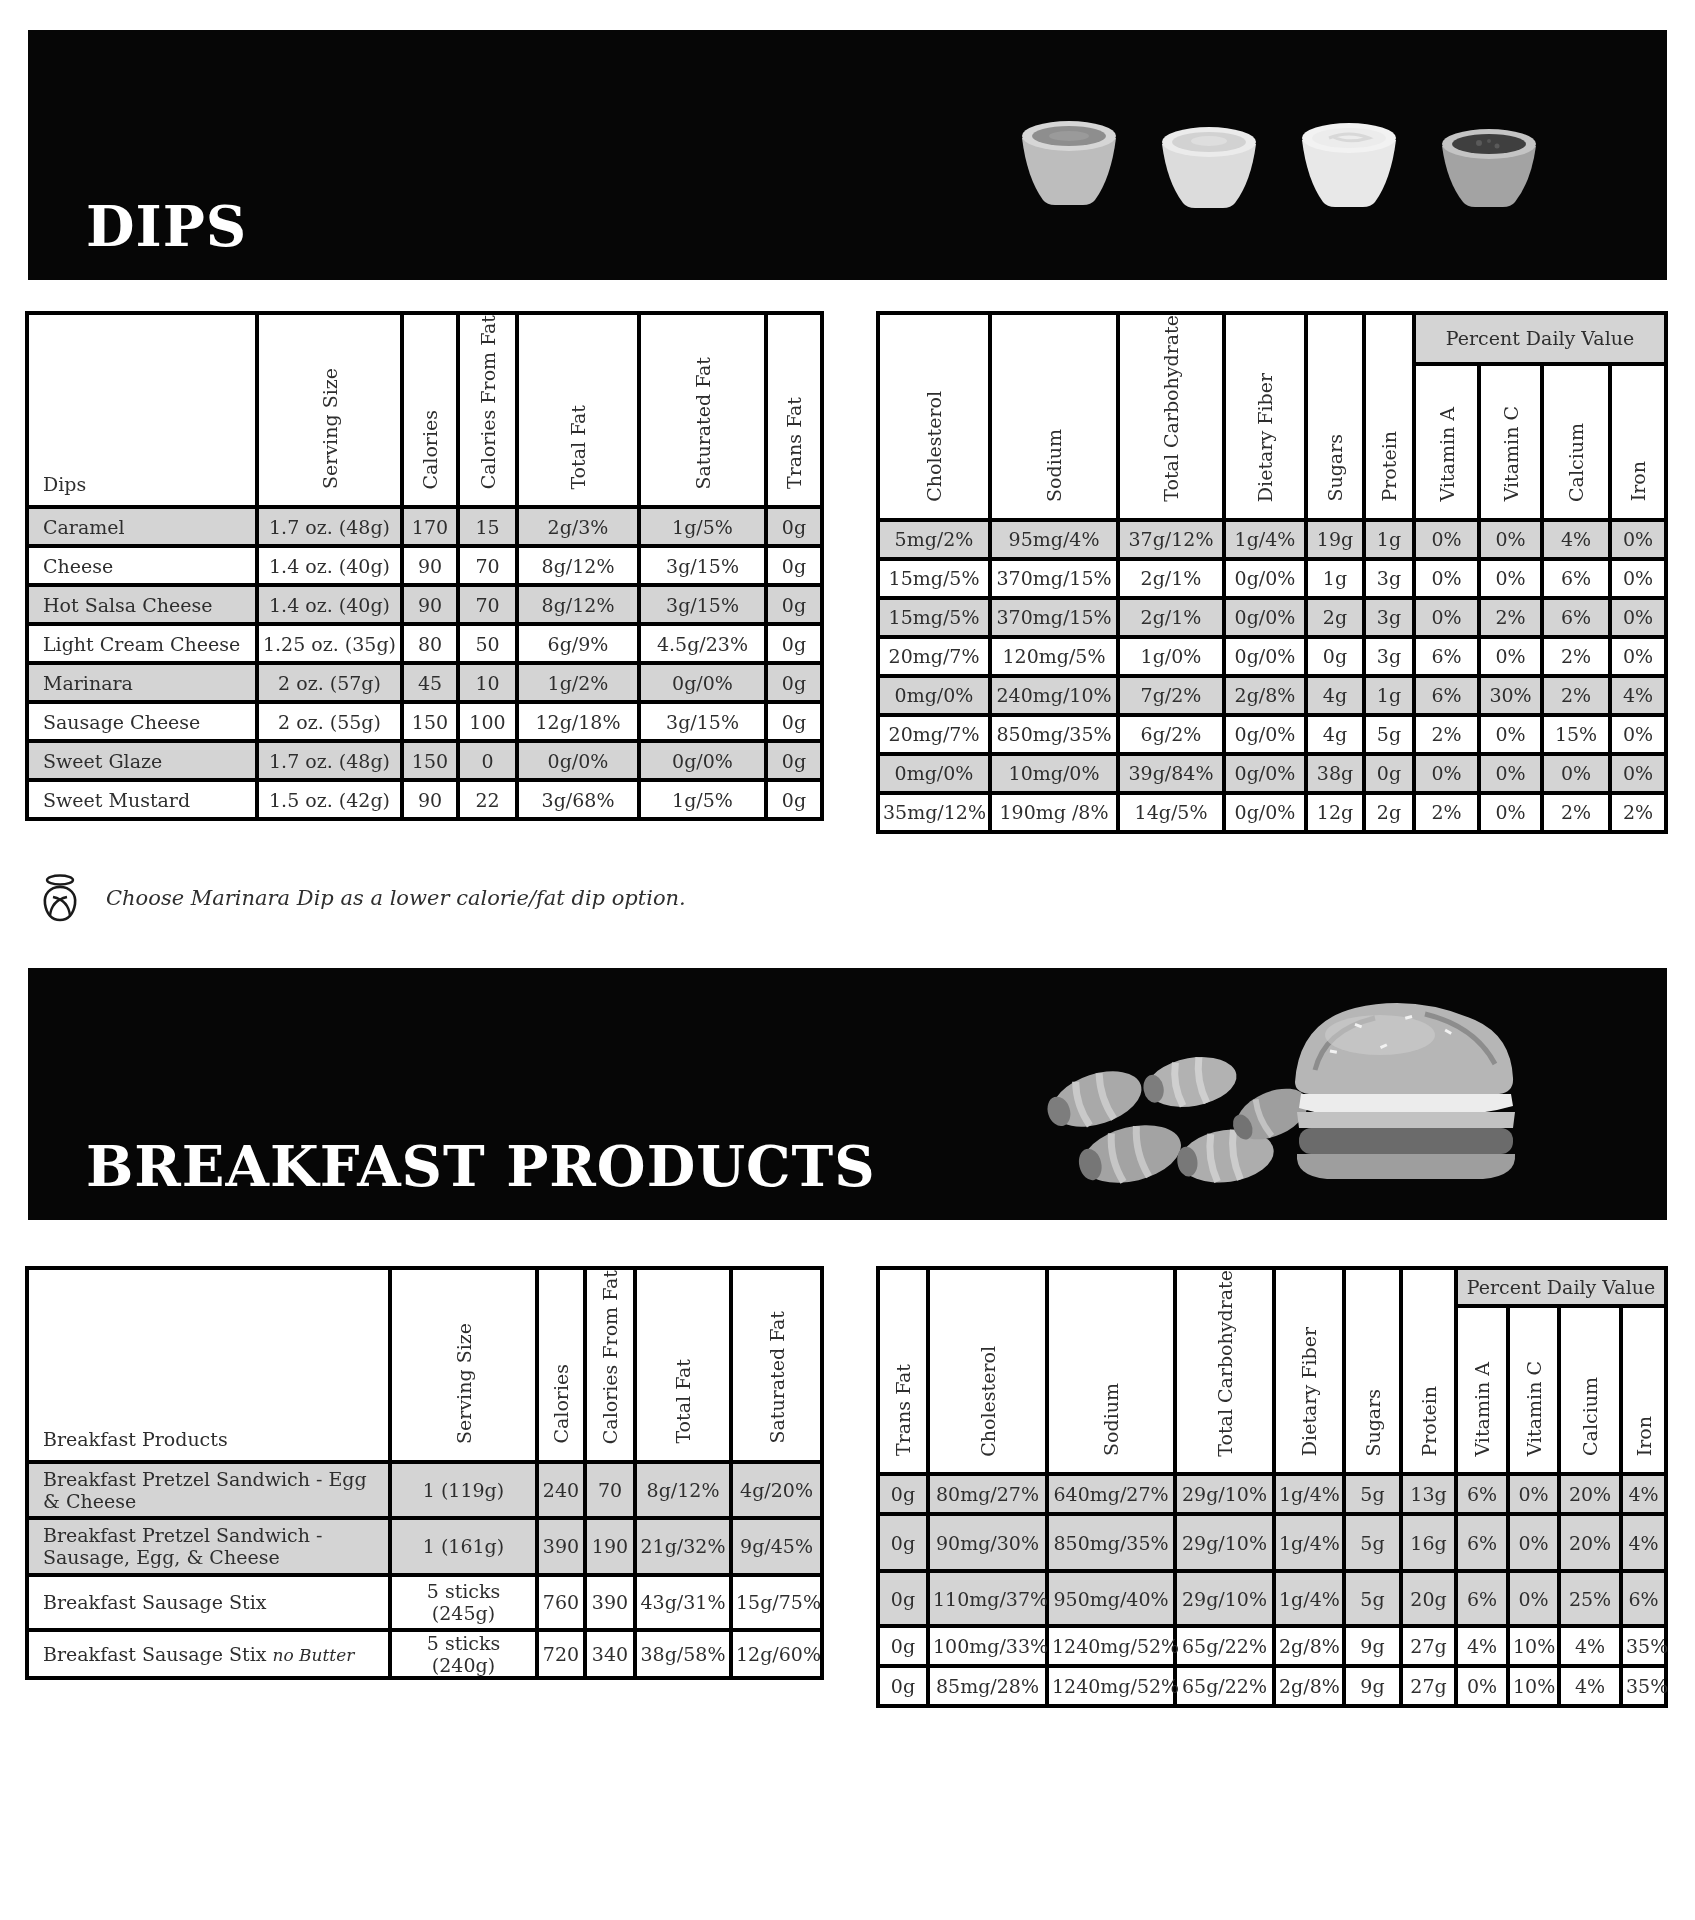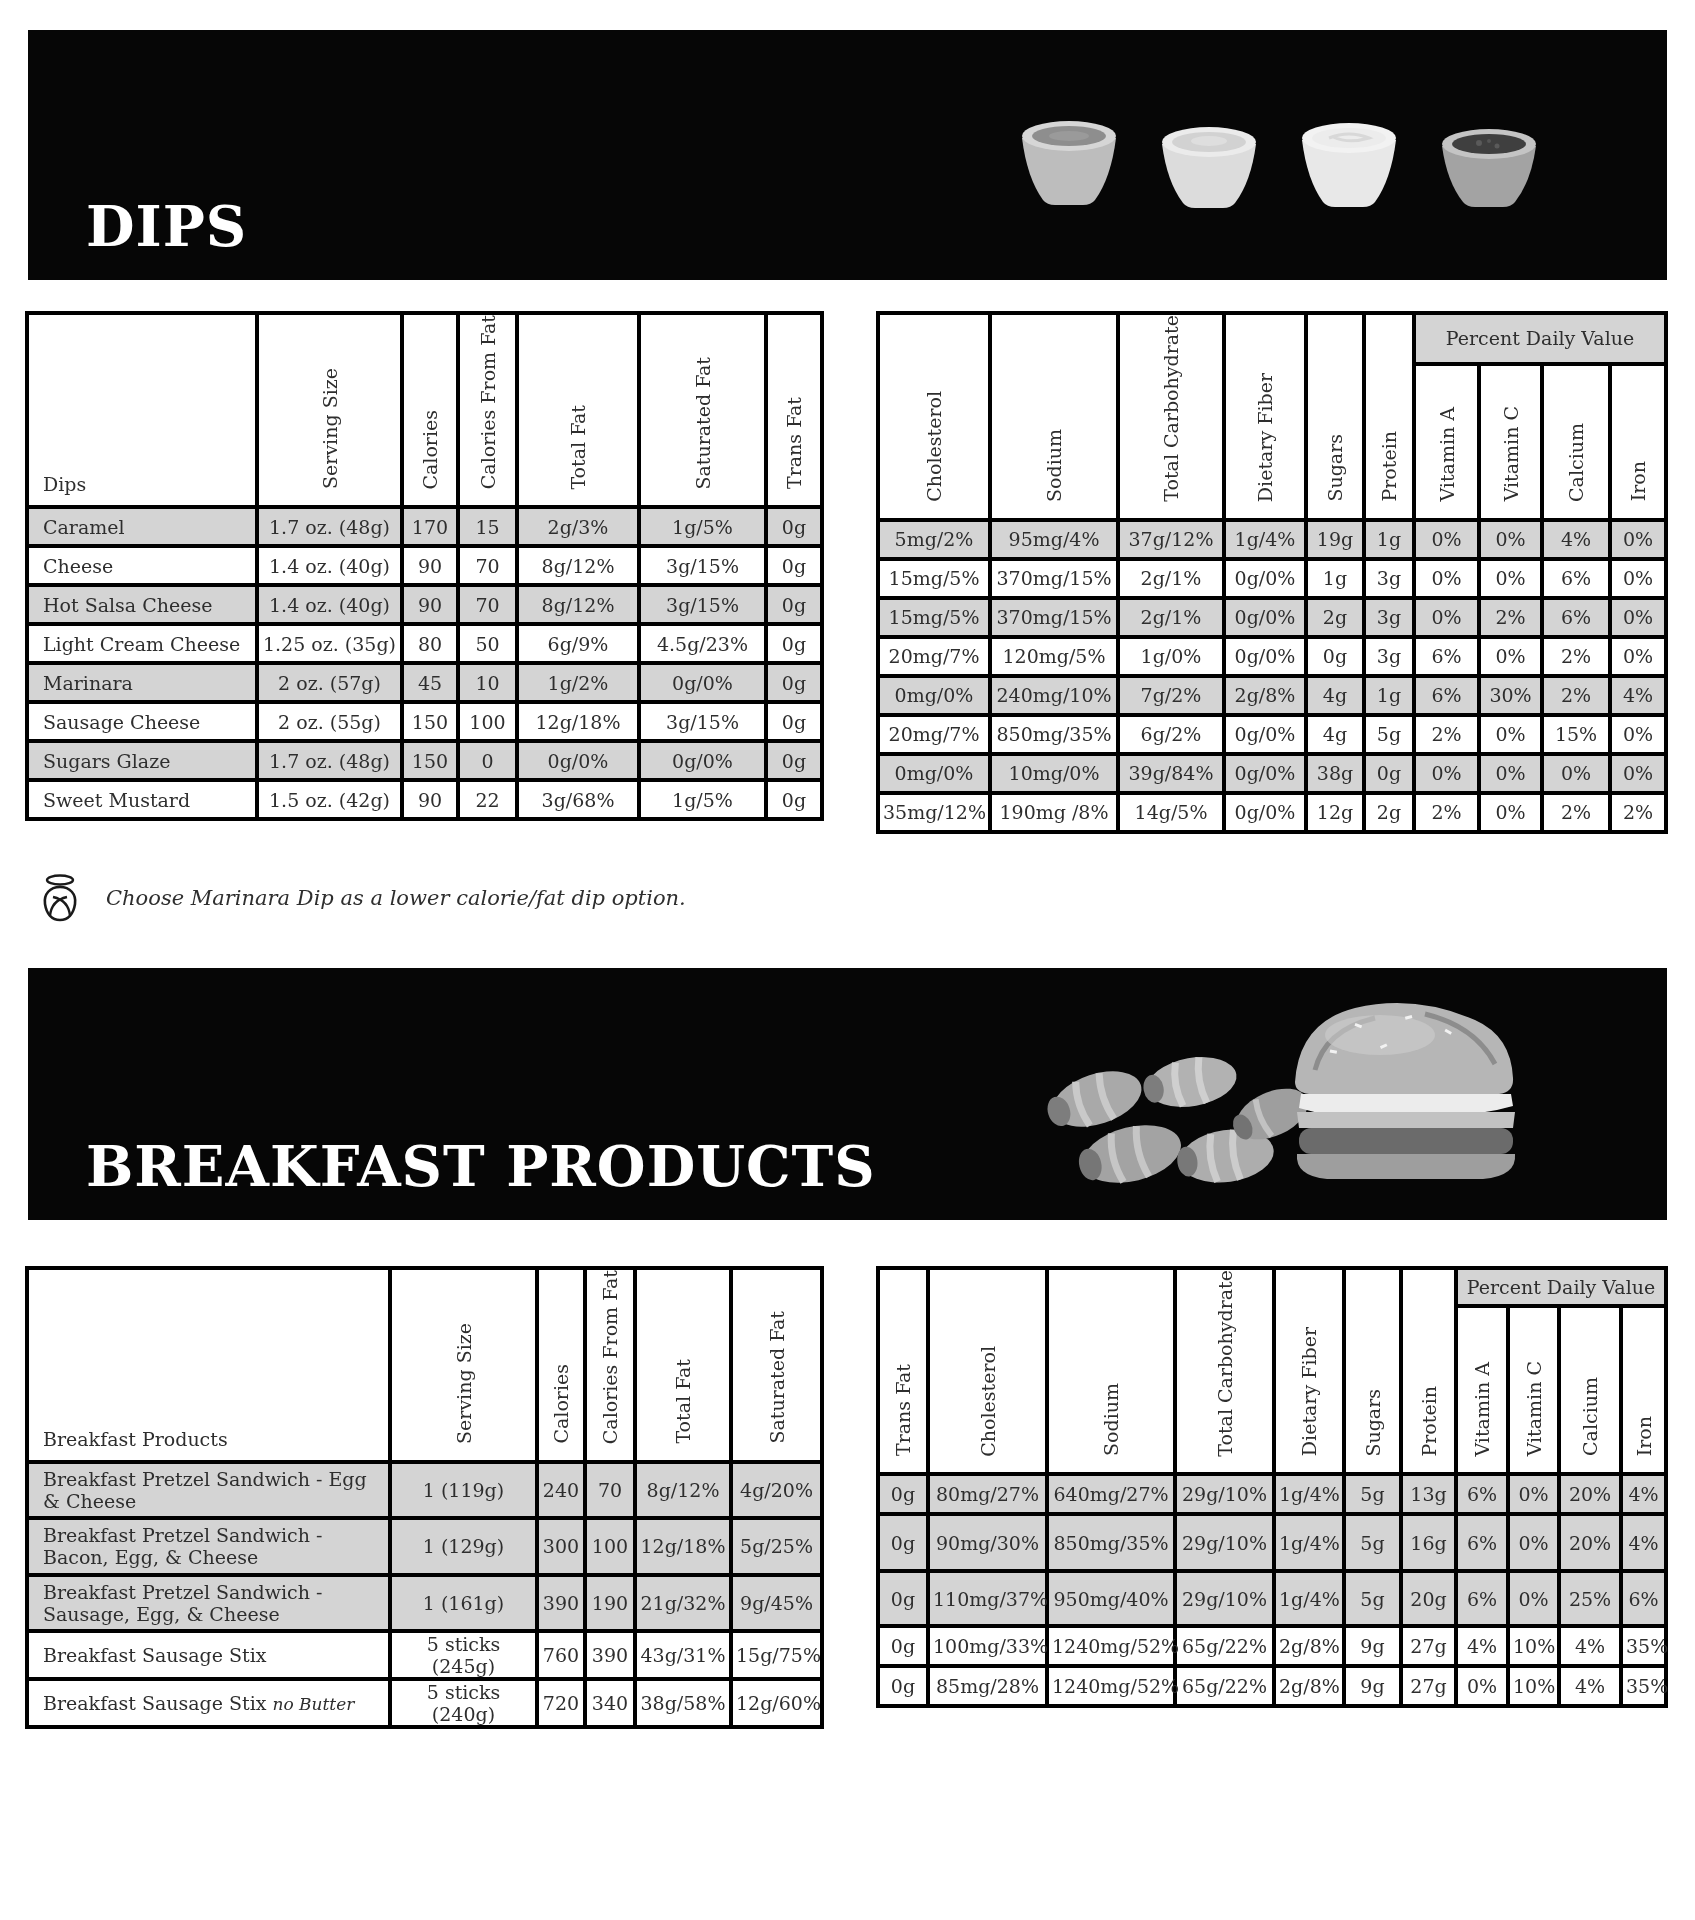--- a/index.html
+++ b/index.html
@@ -178,21 +178,21 @@
             <td class="c-name"><span>Sausage Cheese</span><em class="suffix"></em></td>
             <td>2 oz. (55g)</td>
             <td>150</td>
             <td>100</td>
             <td>12g/18%</td>
             <td>3g/15%</td>
             <td>0g</td>
           </tr>
 
           <tr class="shaded">
-            <td class="c-name"><span>Sugars Glaze</span><em class="suffix"></em></td>
+            <td class="c-name"><span>Sweet Glaze</span><em class="suffix"></em></td>
             <td>1.7 oz. (48g)</td>
             <td>150</td>
             <td>0</td>
             <td>0g/0%</td>
             <td>0g/0%</td>
             <td>0g</td>
           </tr>
 
           <tr>
             <td class="c-name"><span>Sweet Mustard</span><em class="suffix"></em></td>
@@ -429,28 +429,20 @@
 
           <tr class="shaded">
             <td class="c-name"><span>Breakfast Pretzel Sandwich - Egg &amp; Cheese</span><em class="suffix"></em></td>
             <td>1 (119g)</td>
             <td>240</td>
             <td>70</td>
             <td>8g/12%</td>
             <td>4g/20%</td>
           </tr>
 
-          <tr class="shaded">
-            <td class="c-name"><span>Breakfast Pretzel Sandwich - Bacon, Egg, &amp; Cheese</span><em class="suffix"></em></td>
-            <td>1 (129g)</td>
-            <td>300</td>
-            <td>100</td>
-            <td>12g/18%</td>
-            <td>5g/25%</td>
-          </tr>
 
           <tr class="shaded">
             <td class="c-name"><span>Breakfast Pretzel Sandwich - Sausage, Egg, &amp; Cheese</span><em class="suffix"></em></td>
             <td>1 (161g)</td>
             <td>390</td>
             <td>190</td>
             <td>21g/32%</td>
             <td>9g/45%</td>
           </tr>
 

